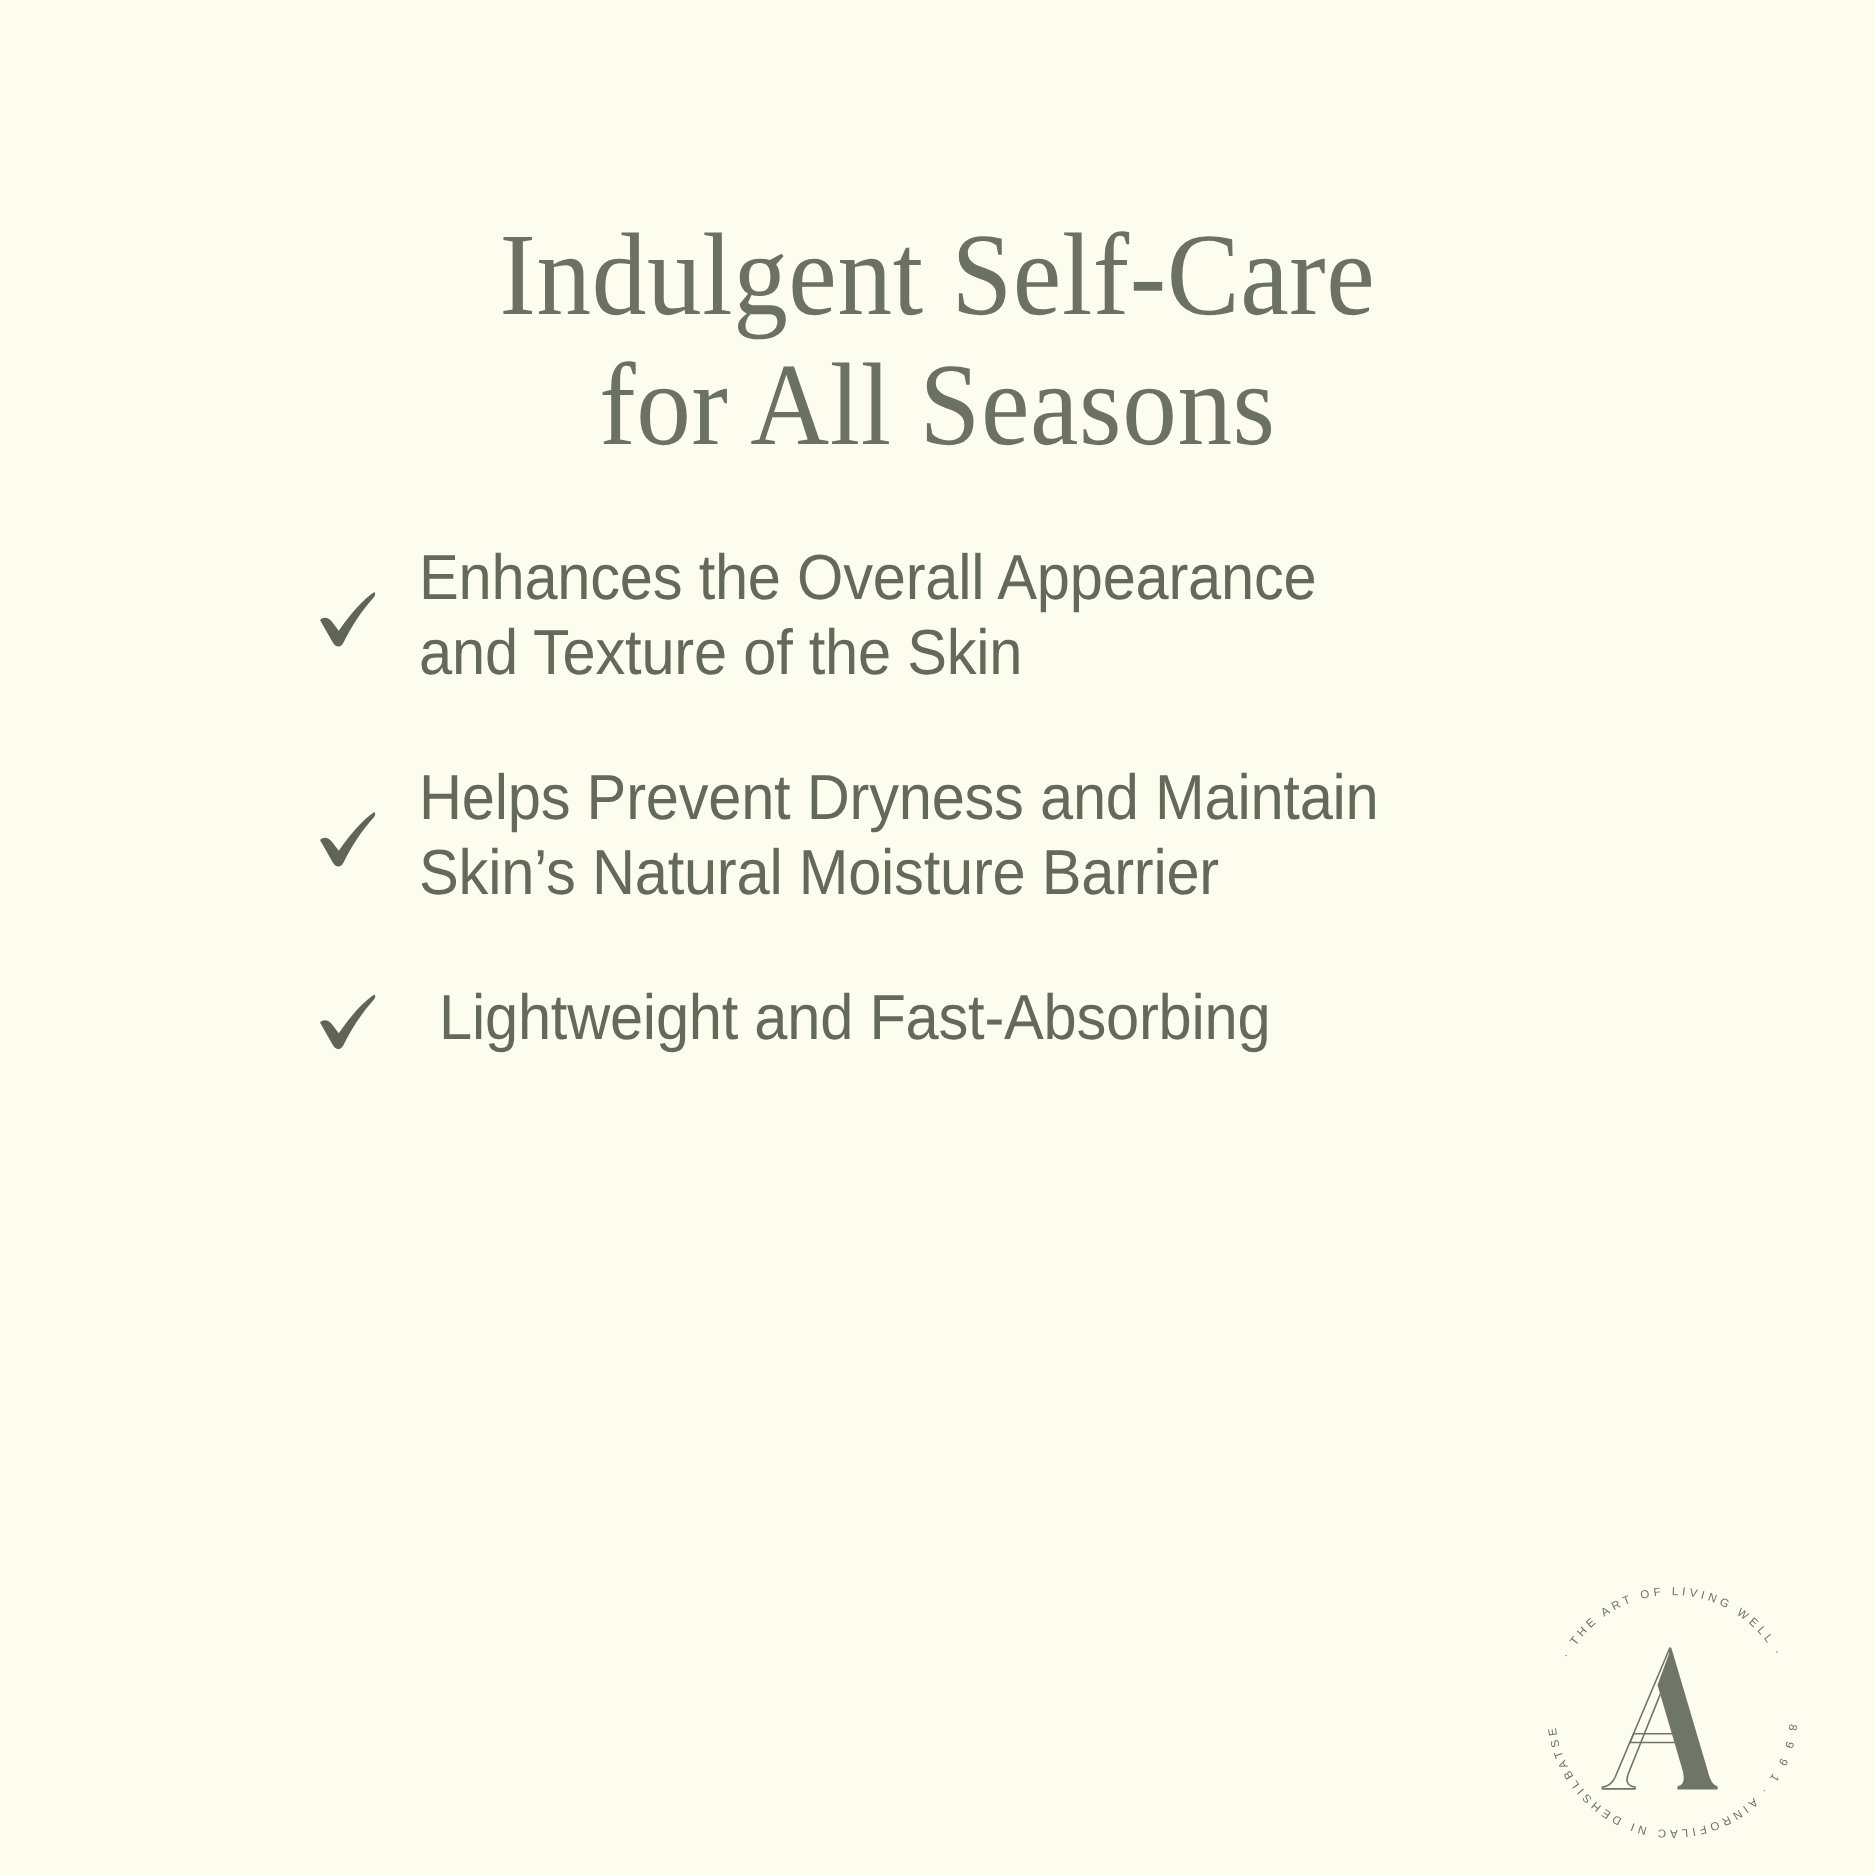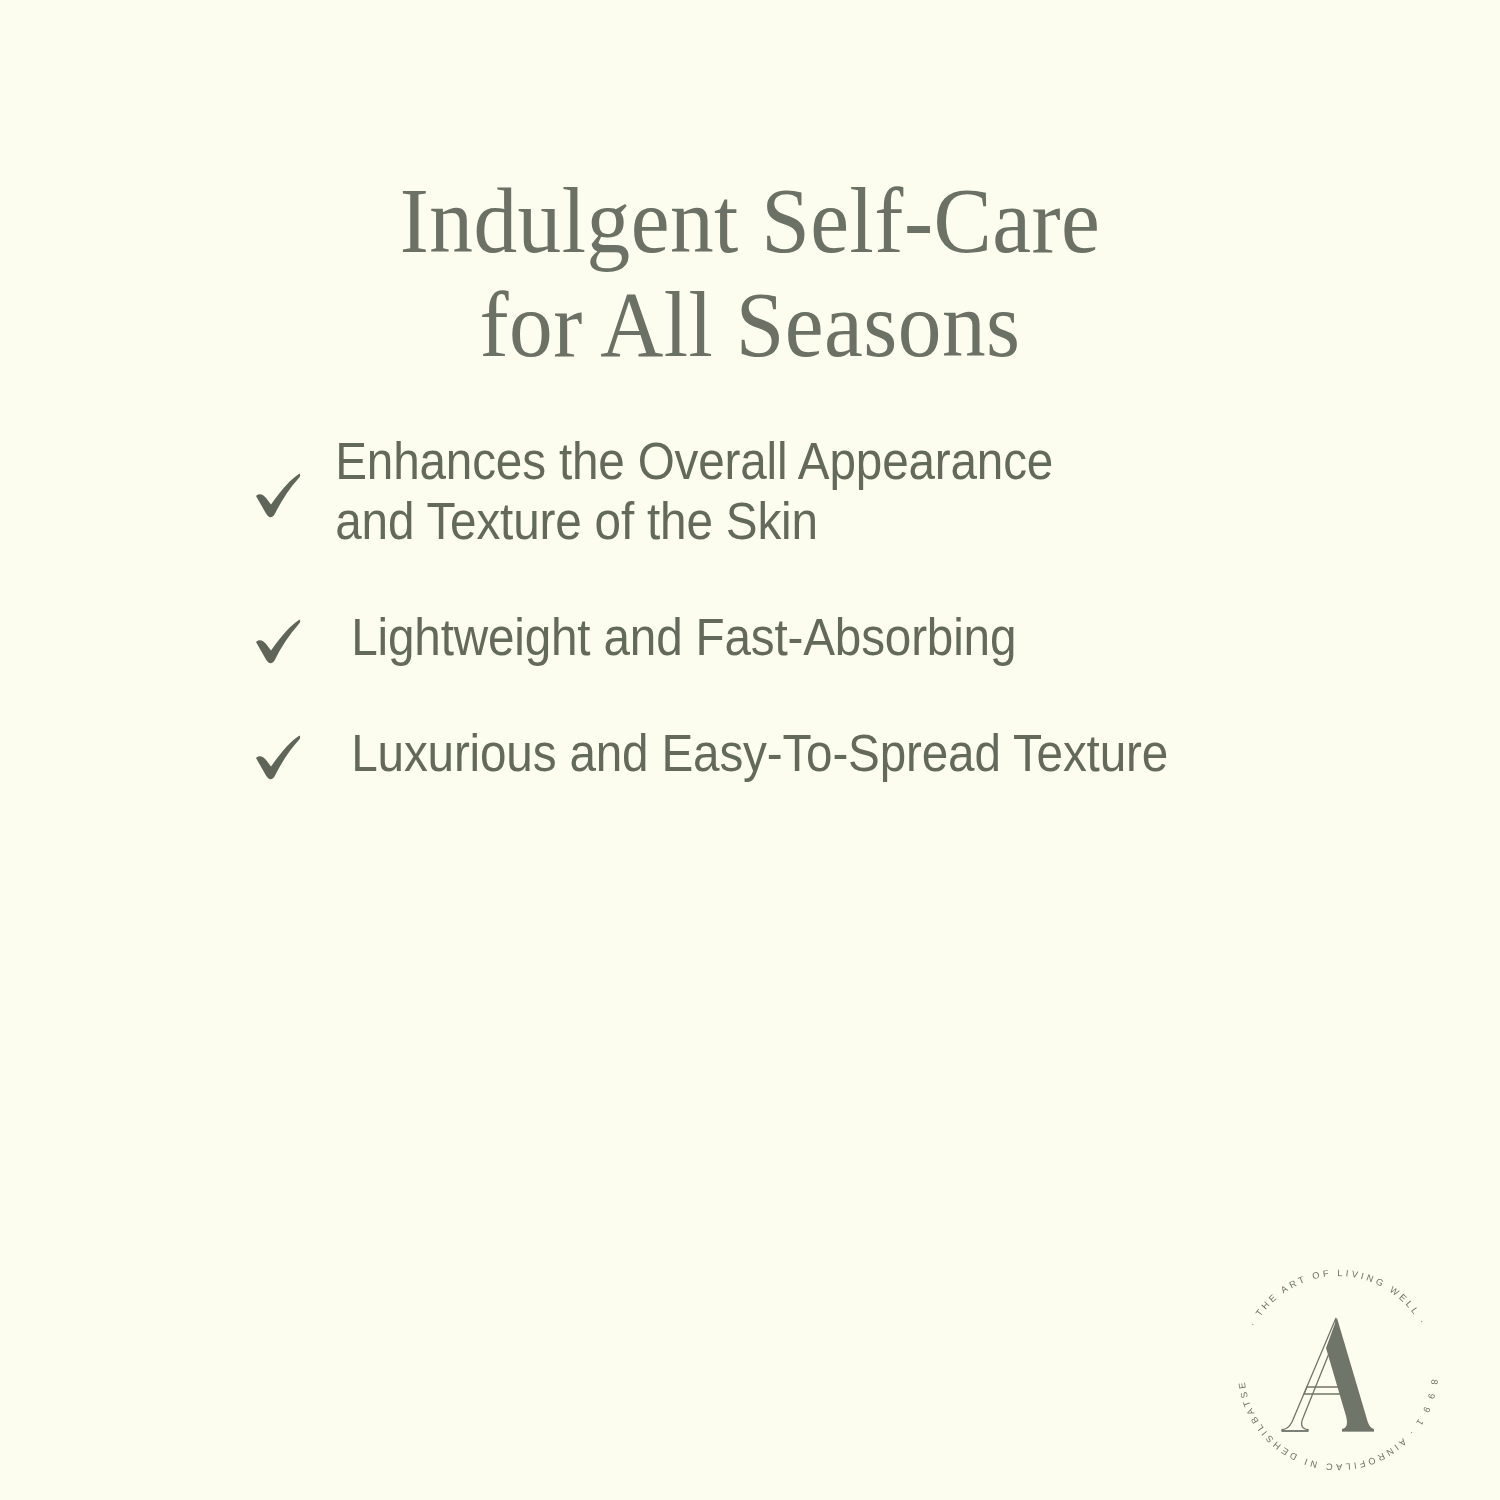--- a/index.html
+++ b/index.html
@@ -120,39 +120,40 @@
       <span class="check-icon">
         <svg viewBox="0 0 52 52" xmlns="http://www.w3.org/2000/svg">
           <path d="M4 27 C7 24, 11 25, 14.5 29.5 L19 35.5 C30 20, 38.5 10.5, 47.5 4.5 C48.8 6.2, 48.2 7.6, 46.2 9.8 C37.5 19.5, 29.5 31.5, 22.5 45.5 C20 49.5, 16.5 49, 14 44.5 Z" fill="#5f6659"></path>
         </svg>
       </span>
       <span class="benefit-text">Enhances the Overall Appearance
 and Texture of the Skin</span>
     </div>
 
 
+    <div class="benefit-row">
+      <span class="check-icon">
+        <svg viewBox="0 0 52 52" xmlns="http://www.w3.org/2000/svg">
+          <path d="M4 27 C7 24, 11 25, 14.5 29.5 L19 35.5 C30 20, 38.5 10.5, 47.5 4.5 C48.8 6.2, 48.2 7.6, 46.2 9.8 C37.5 19.5, 29.5 31.5, 22.5 45.5 C20 49.5, 16.5 49, 14 44.5 Z" fill="#5f6659"></path>
+        </svg>
+      </span>
+      <span class="benefit-text">Helps Prevent Dryness and Maintain
+Skin’s Natural Moisture Barrier</span>
+    </div>
 
 
     <div class="benefit-row compact">
       <span class="check-icon">
         <svg viewBox="0 0 52 52" xmlns="http://www.w3.org/2000/svg">
           <path d="M4 27 C7 24, 11 25, 14.5 29.5 L19 35.5 C30 20, 38.5 10.5, 47.5 4.5 C48.8 6.2, 48.2 7.6, 46.2 9.8 C37.5 19.5, 29.5 31.5, 22.5 45.5 C20 49.5, 16.5 49, 14 44.5 Z" fill="#5f6659"></path>
         </svg>
       </span>
       <span class="benefit-text">Lightweight and Fast-Absorbing</span>
     </div>
 
-    <div class="benefit-row compact">
-      <span class="check-icon">
-        <svg viewBox="0 0 52 52" xmlns="http://www.w3.org/2000/svg">
-          <path d="M4 27 C7 24, 11 25, 14.5 29.5 L19 35.5 C30 20, 38.5 10.5, 47.5 4.5 C48.8 6.2, 48.2 7.6, 46.2 9.8 C37.5 19.5, 29.5 31.5, 22.5 45.5 C20 49.5, 16.5 49, 14 44.5 Z" fill="#5f6659"></path>
-        </svg>
-      </span>
-      <span class="benefit-text">Luxurious and Easy-To-Spread Texture</span>
-    </div>
 
   </div>
 
   <div class="seal">
     <svg viewBox="0 0 240 240" xmlns="http://www.w3.org/2000/svg">
       <defs>
 
         <path id="ringTop" d="M 26,120 A 94,94 0 0 1 214,120" fill="none"></path>
 
         <path id="ringBottom" d="M 214,120 A 94,94 0 0 1 26,120" fill="none"></path>

